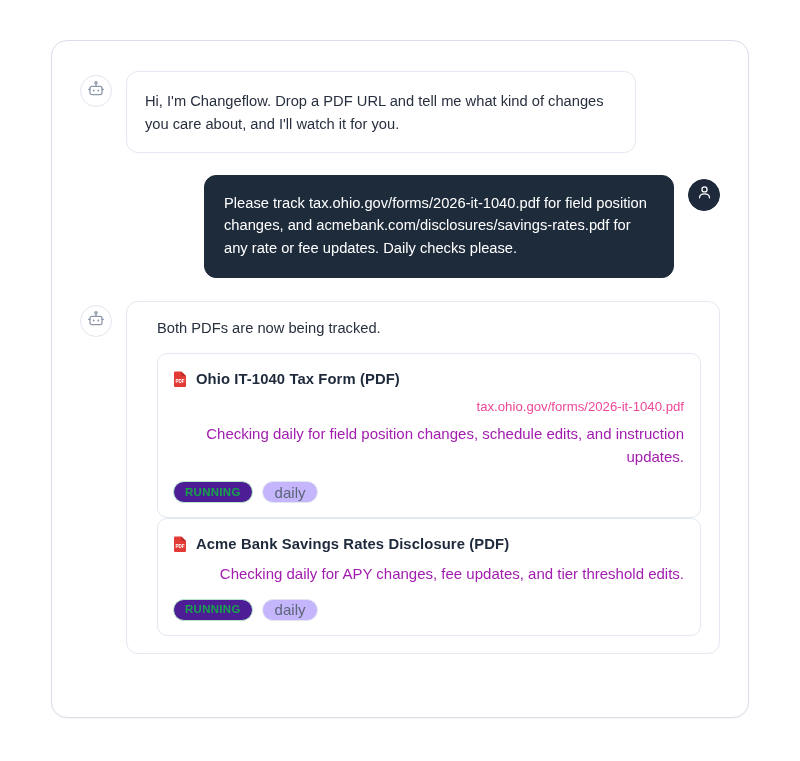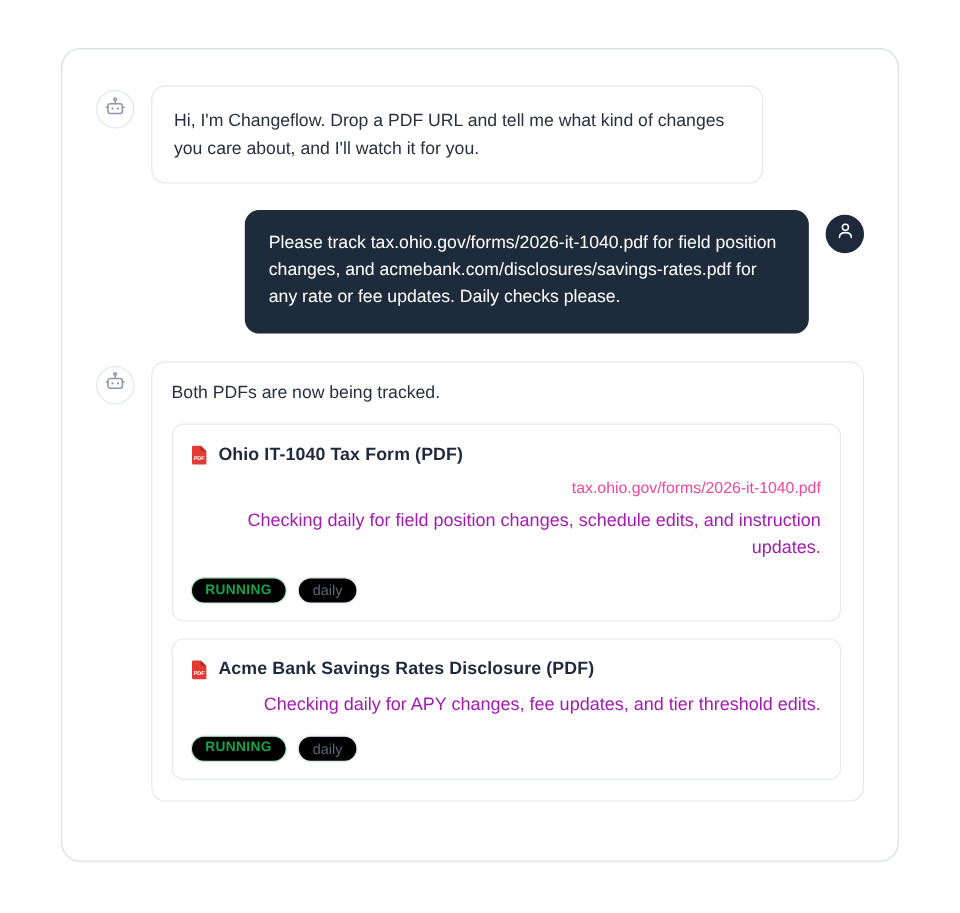--- a/index.html
+++ b/index.html
@@ -77,21 +77,21 @@
     font-size: 14.7px;
     line-height: 1.55;
   }
   .bubble.bot {
     background: #ffffff;
     border: 1px solid #e4e8f0;
     color: #28303f;
     padding: 18px 18px 16px 18px;
   }
   .bubble.bot.intro { width: 510px; }
-  .bubble.bot.result { width: 684px; padding: 15px 18px 17px 16px; }
+  .bubble.bot.result { width: 684px; padding: 15px 18px 17px 30px; }
 
   .bubble.user {
     background: #1e2b3b;
     color: #ffffff;
     border: 1px solid #1e2b3b;
     padding: 16px 19px 17px 19px;
     width: 470px;
   }
 
   .bubble-text { margin: 0; }
@@ -108,21 +108,21 @@
 
   
   .track-card {
     box-sizing: border-box;
     border: 1px solid #e4e8f0;
     border-radius: 10px;
     background: #ffffff;
     padding: 14px 16px 14px 15px;
     text-align: right;
   }
-  .track-card + .track-card { margin-top: 14px; }
+  .track-card + .track-card { }
 
   .card-head {
     display: flex;
     align-items: center;
     gap: 9px;
   }
   .card-title {
     font-size: 14.8px;
     font-weight: bold;
     color: #1e293b;
@@ -152,30 +152,30 @@
     display: inline-flex;
     align-items: center;
     justify-content: center;
     border-radius: 999px;
     height: 22px;
     padding: 0 11px;
     font-size: 11.4px;
     letter-spacing: 0.35px;
   }
   .badge.status {
-    background: #000000;
+    background: #4c1d95;
     border: 1px solid #b7e9c9;
     color: #17a34a;
     font-weight: bold;
   }
   .badge.freq {
-    background: #000000;
+    background: #c4b5fd;
     border: 1px solid #e2e7ef;
     color: #5b6679;
-    font-size: 12px;
+    font-size: 15px;
     letter-spacing: 0;
     padding: 0 12px;
   }
 
   
   .pdf-icon {
     flex: 0 0 auto;
     width: 14px;
     height: 17px;
     display: block;

